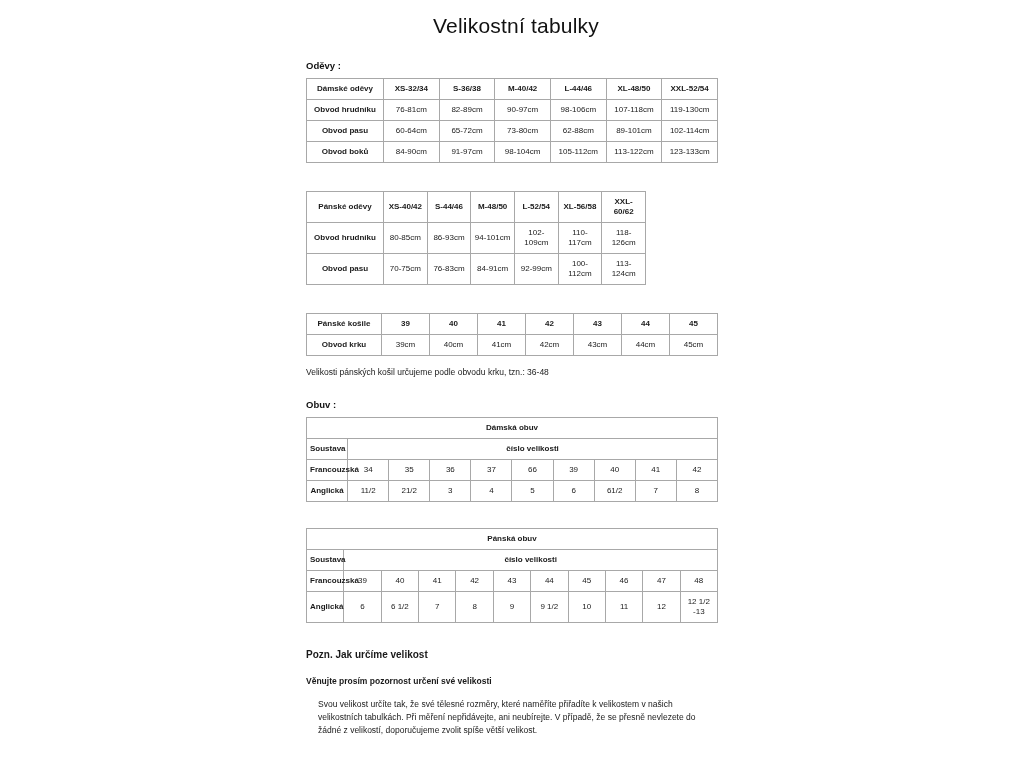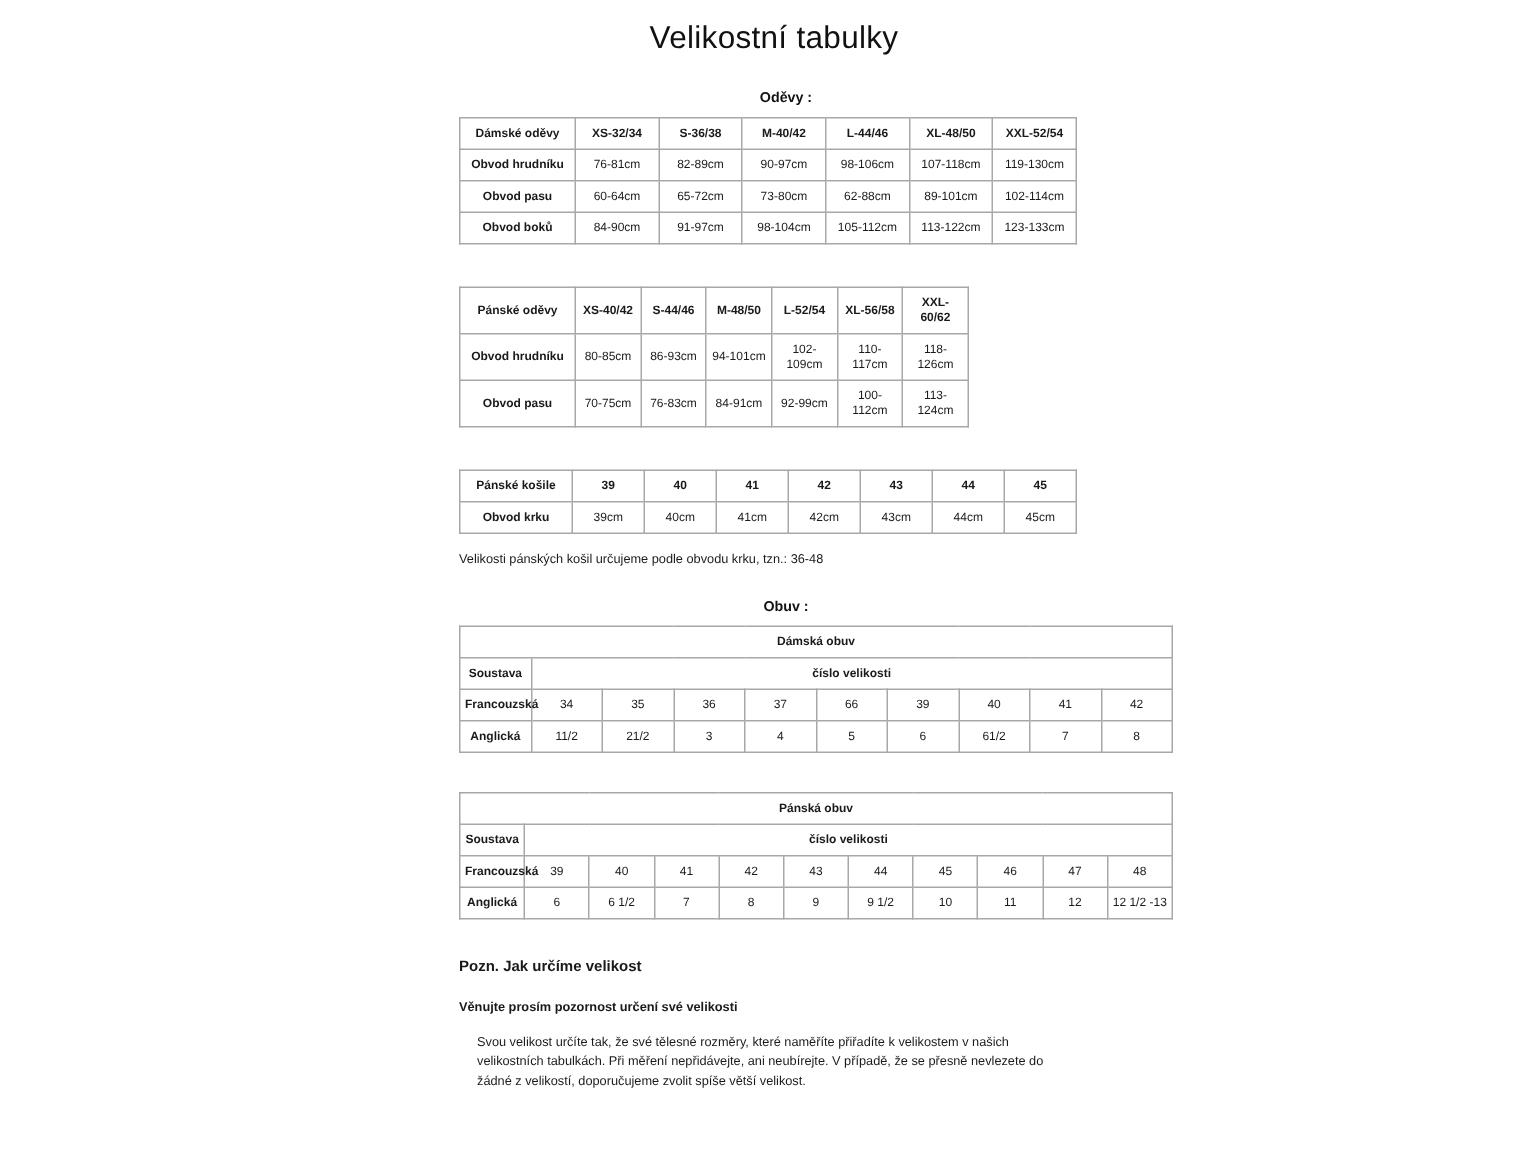--- a/index.html
+++ b/index.html
@@ -30,23 +30,22 @@
     font-size: 21px;
     font-weight: normal;
     margin: 14px 0 0 0;
     text-align: center;
     letter-spacing: 0.2px;
     color: #111;
   }
   .section-label {
     font-size: 9.5px;
     font-weight: bold;
-    margin: 22px 0 7px 16px;
+    margin: 22px 0 7px 0;
     color: #111;
-    text-align: center;
   }
   table.tbl {
     border-collapse: collapse;
     table-layout: fixed;
     font-size: 8px;
     color: #1a1a1a;
   }
   table.tbl td, table.tbl th {
     border: 1px solid #a8a8a8;
     padding: 5px 3px;
@@ -80,21 +79,21 @@
     margin: 12px;
     max-width: 412px;
   }
   
   .t-women { width: 412px; }
   .t-women td:nth-child(1) { width: 70px; }
   .t-men { width: 340px; border-radius: 14px; }
   .t-men td:nth-child(1) { width: 70px; }
   .t-shirts { width: 412px; }
   .t-shirts td:nth-child(1) { width: 68px; }
-  .t-shoes { width: 476px; border-radius: 27px; }
+  .t-shoes { width: 412px; border-radius: 27px; }
   .t-shoes td.first { width: 68px; }
 </style>
 </head>
 <body>
 
 <div class="page">
   <div class="content">
 
     <h1 class="title">Velikostní tabulky</h1>
 

